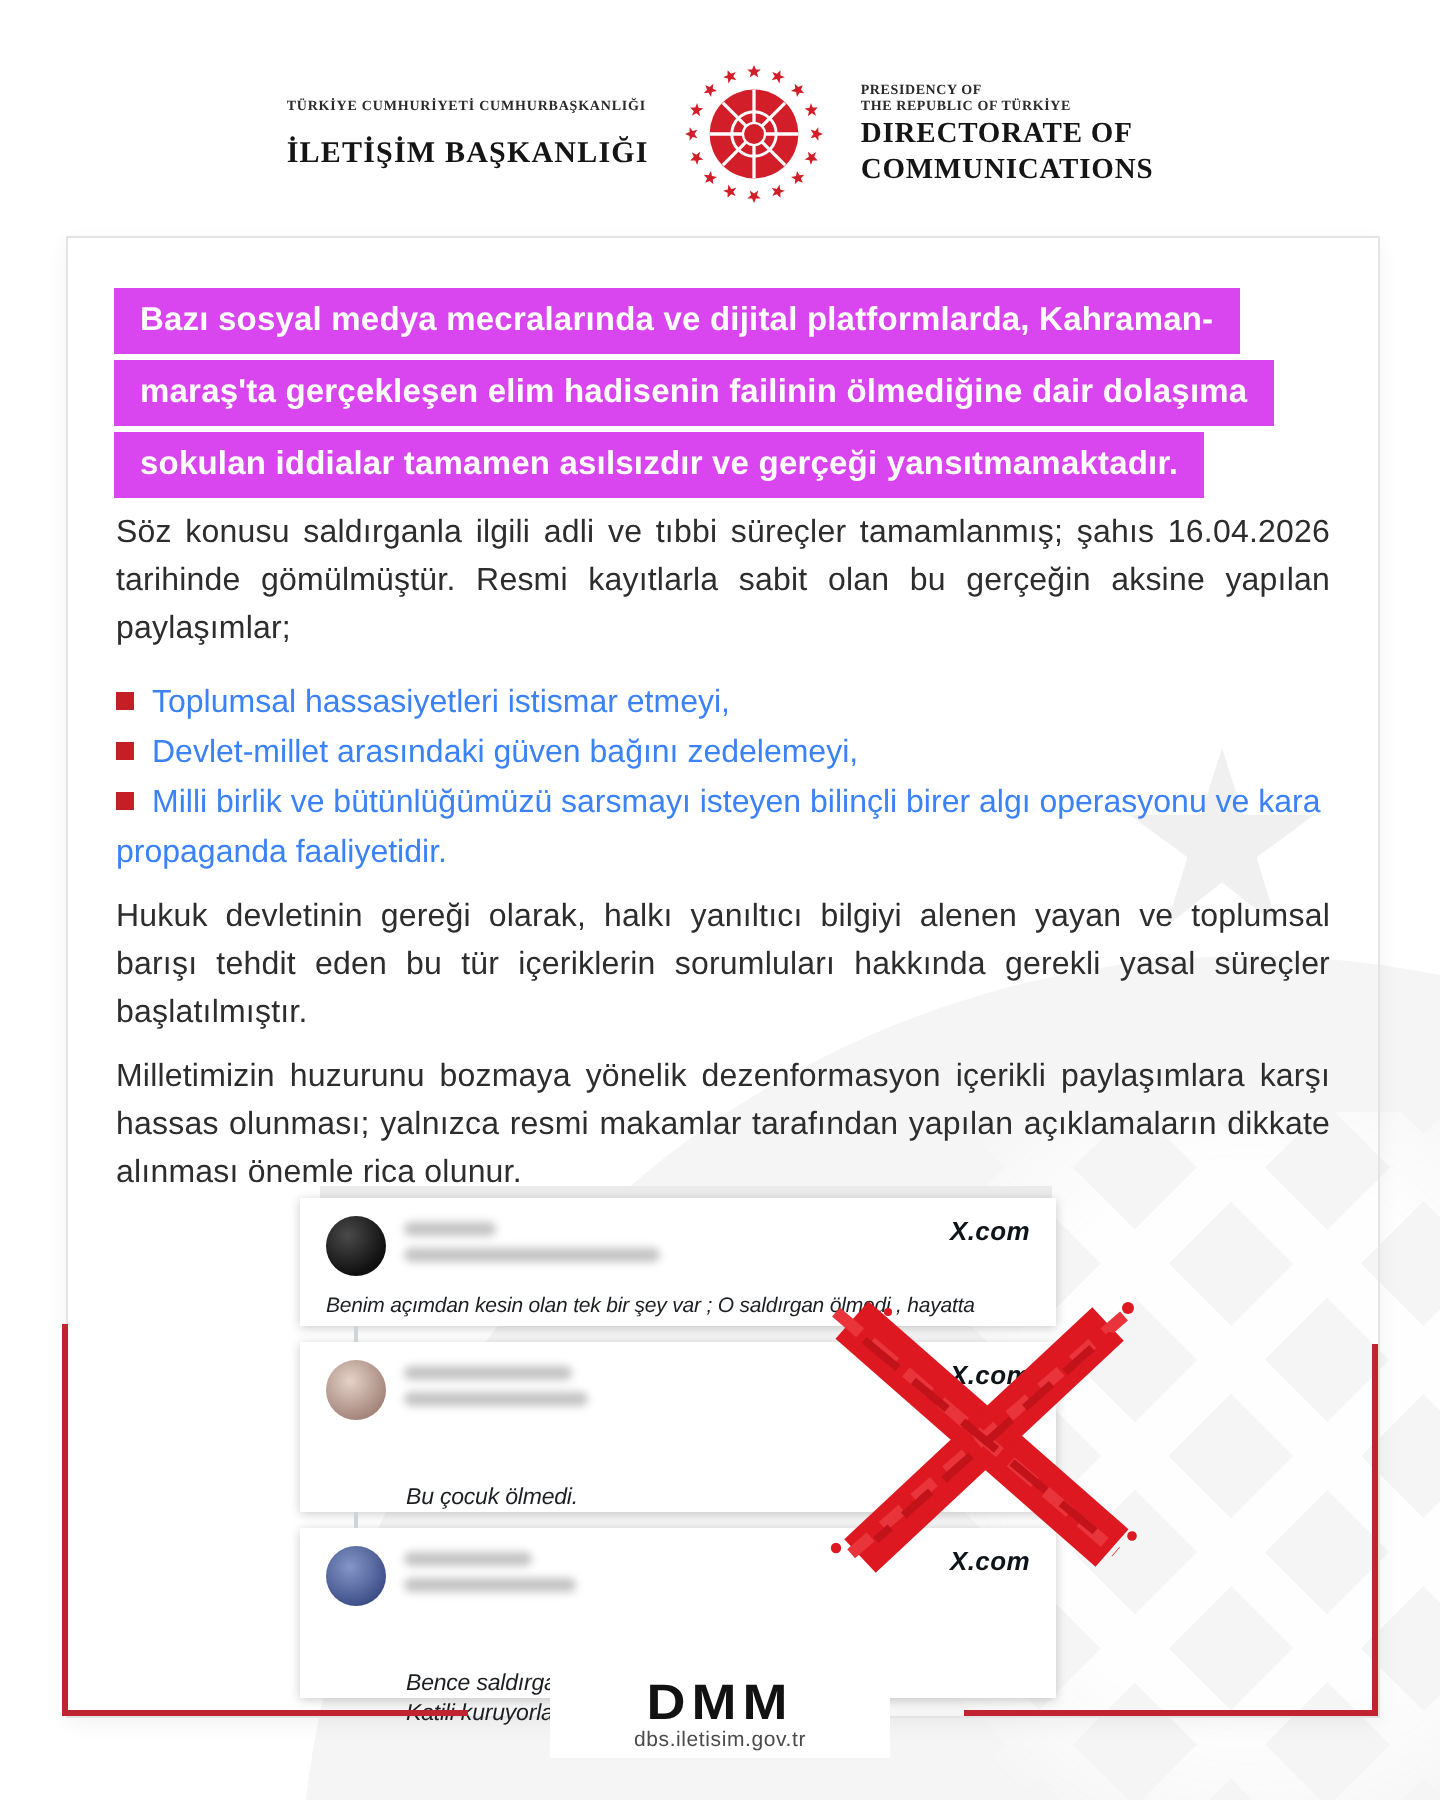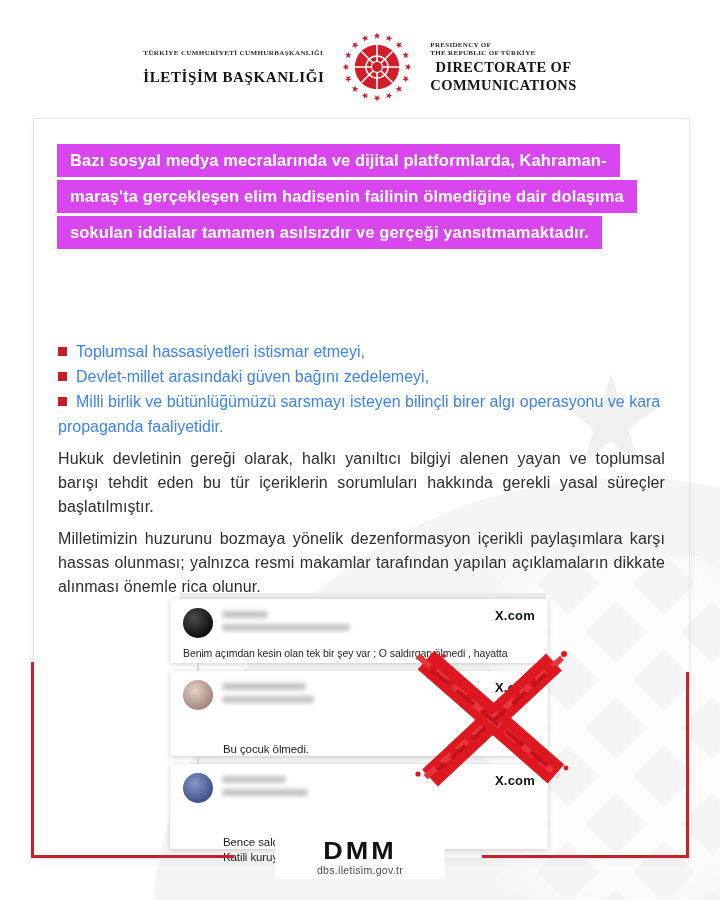--- a/index.html
+++ b/index.html
@@ -22,21 +22,21 @@
        align-items:center;gap:16px;z-index:2;}
   .hdr-left{text-align:left;color:#1c1c1c;}
   .hdr-left .small{font-family:"Liberation Serif",serif;font-size:7px;letter-spacing:.4px;
                    font-weight:700;color:#2a2a2a;}
   .hdr-left .large{font-family:"Liberation Serif",serif;font-size:15px;font-weight:700;
                    letter-spacing:.6px;color:#151515;margin-top:12px;}
   .hdr-right{text-align:left;color:#1c1c1c;}
   .hdr-right .small{font-family:"Liberation Serif",serif;font-size:7px;font-weight:700;
                     letter-spacing:.3px;color:#2a2a2a;line-height:8px;}
   .hdr-right .large{font-family:"Liberation Serif",serif;font-size:14.5px;font-weight:700;
-                    letter-spacing:.4px;color:#151515;line-height:16px;margin-top:2px;text-align:center;}
+                    letter-spacing:.4px;color:#151515;line-height:16px;margin-top:2px;}
   .emblem{width:74px;height:74px;}
 
   
   .card{position:absolute;left:33px;top:118px;width:655px;height:739px;background:transparent;
         border:1px solid #e4e4e4;box-shadow:0 3px 10px rgba(0,0,0,.05);z-index:1;}
 
   .banner{position:absolute;left:23px;top:25px;}
   .banner-line{display:table;background:#d946ef;color:#ffffff;font-weight:700;font-size:16.5px;
                letter-spacing:.1px;padding:7px 13px;margin-bottom:3px;white-space:nowrap;}
 
@@ -44,21 +44,21 @@
         text-align:justify;letter-spacing:.1px;}
   .p1{top:136px;}
   .bullets{position:absolute;left:24px;top:220px;width:607px;font-size:16px;line-height:25px;
            color:#3b82f6;}
   .bsq{display:inline-block;width:9px;height:9px;background:#c41e27;margin-right:9px;
        vertical-align:1px;}
   .p2{top:328px;}
   .p3{top:408px;}
 
   
-  .tweets{position:absolute;left:136px;top:480px;width:378px;z-index:2;}
+  .tweets{position:absolute;left:116px;top:480px;width:378px;z-index:2;font-style:italic;}
   .tweet-backing{position:absolute;top:-6px;left:10px;width:366px;height:28px;background:#ebebeb;}
   .tweet{position:relative;background:#ffffff;box-shadow:0 1px 5px rgba(0,0,0,.2);
          padding:9px 13px 10px 13px;margin-bottom:8px;}
   .t1{height:45px;} .t2{height:66px;} .t3{height:66px;}
   .trow{display:flex;align-items:flex-start;}
   .avatar{width:30px;height:30px;border-radius:50%;flex:0 0 30px;}
   .av1{background:radial-gradient(circle at 36% 32%, #4a4a4a, #101010 70%);}
   .av2{background:radial-gradient(circle at 40% 35%, #e4d2c8, #a2837a 75%);}
   .av3{background:radial-gradient(circle at 40% 35%, #8497c7, #3d4e87 75%);}
   .names{margin-left:9px;margin-top:3px;}
@@ -144,20 +144,21 @@
   </div>
 
   <div class="card">
 
     <div class="banner">
       <div class="banner-line">Bazı sosyal medya mecralarında ve dijital platformlarda, Kahraman-</div>
       <div class="banner-line">maraş'ta gerçekleşen elim hadisenin failinin ölmediğine dair dolaşıma</div>
       <div class="banner-line">sokulan iddialar tamamen asılsızdır ve gerçeği yansıtmamaktadır.</div>
     </div>
 
+    <div class="para p1">Söz konusu saldırganla ilgili adli ve tıbbi süreçler tamamlanmış; şahıs 16.04.2026 tarihinde gömülmüştür. Resmi kayıtlarla sabit olan bu gerçeğin aksine yapılan paylaşımlar;</div>
 
     <div class="bullets">
       <div><span class="bsq"></span><span>Toplumsal hassasiyetleri istismar etmeyi,</span></div>
       <div><span class="bsq"></span><span>Devlet-millet arasındaki güven bağını zedelemeyi,</span></div>
       <div><span class="bsq"></span><span>Milli birlik ve bütünlüğümüzü sarsmayı isteyen bilinçli birer algı operasyonu ve kara propaganda faaliyetidir.</span></div>
     </div>
 
     <div class="para p2">Hukuk devletinin gereği olarak, halkı yanıltıcı bilgiyi alenen yayan ve toplumsal barışı tehdit eden bu tür içeriklerin sorumluları hakkında gerekli yasal süreçler başlatılmıştır.</div>
     <div class="para p3">Milletimizin huzurunu bozmaya yönelik dezenformasyon içerikli paylaşımlara karşı hassas olunması; yalnızca resmi makamlar tarafından yapılan açıklamaların dikkate alınması önemle rica olunur.</div>
 

